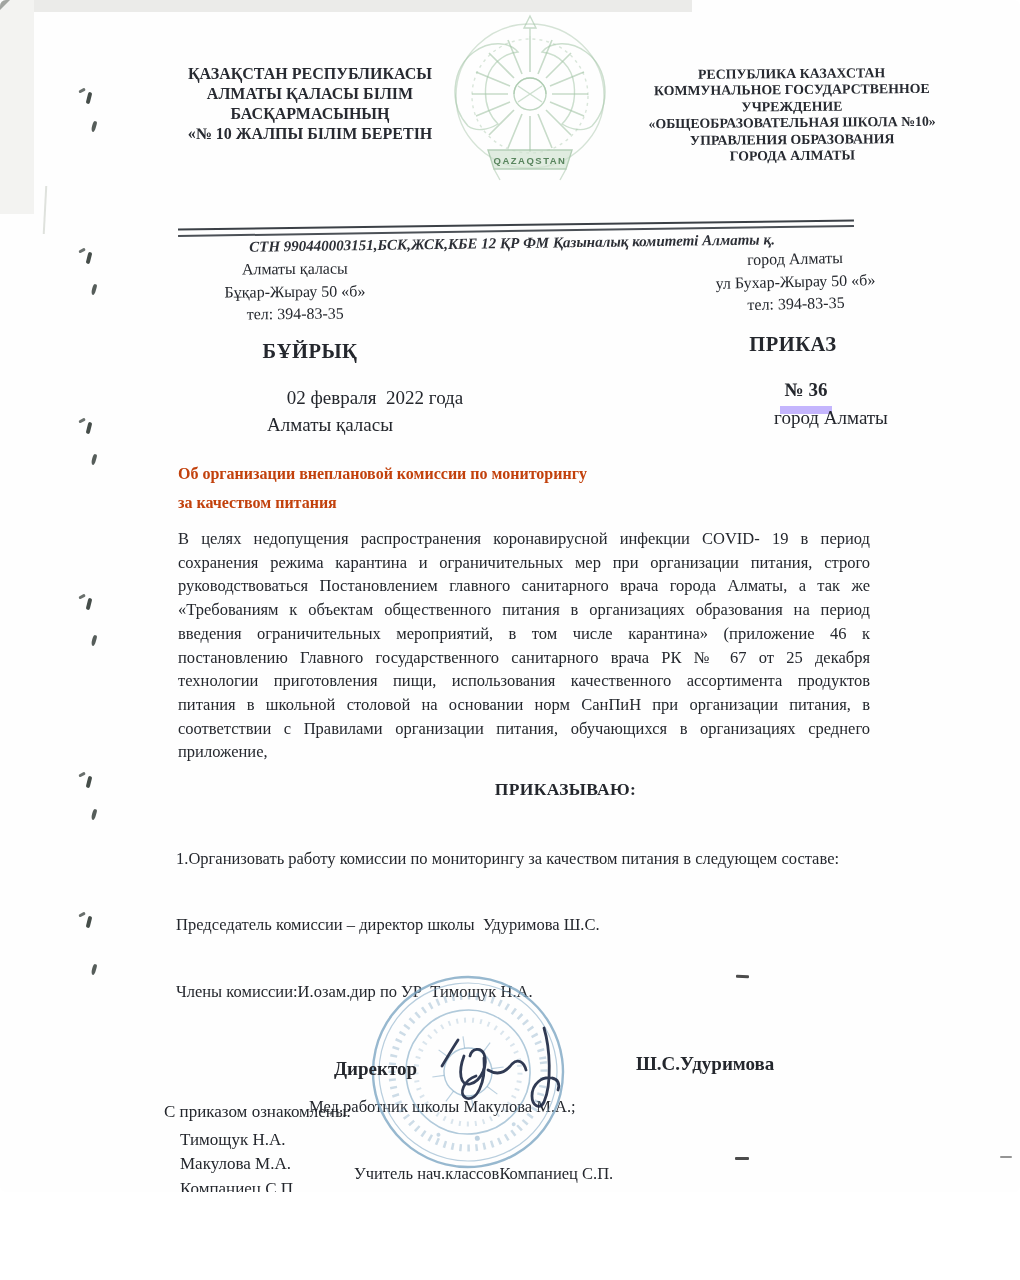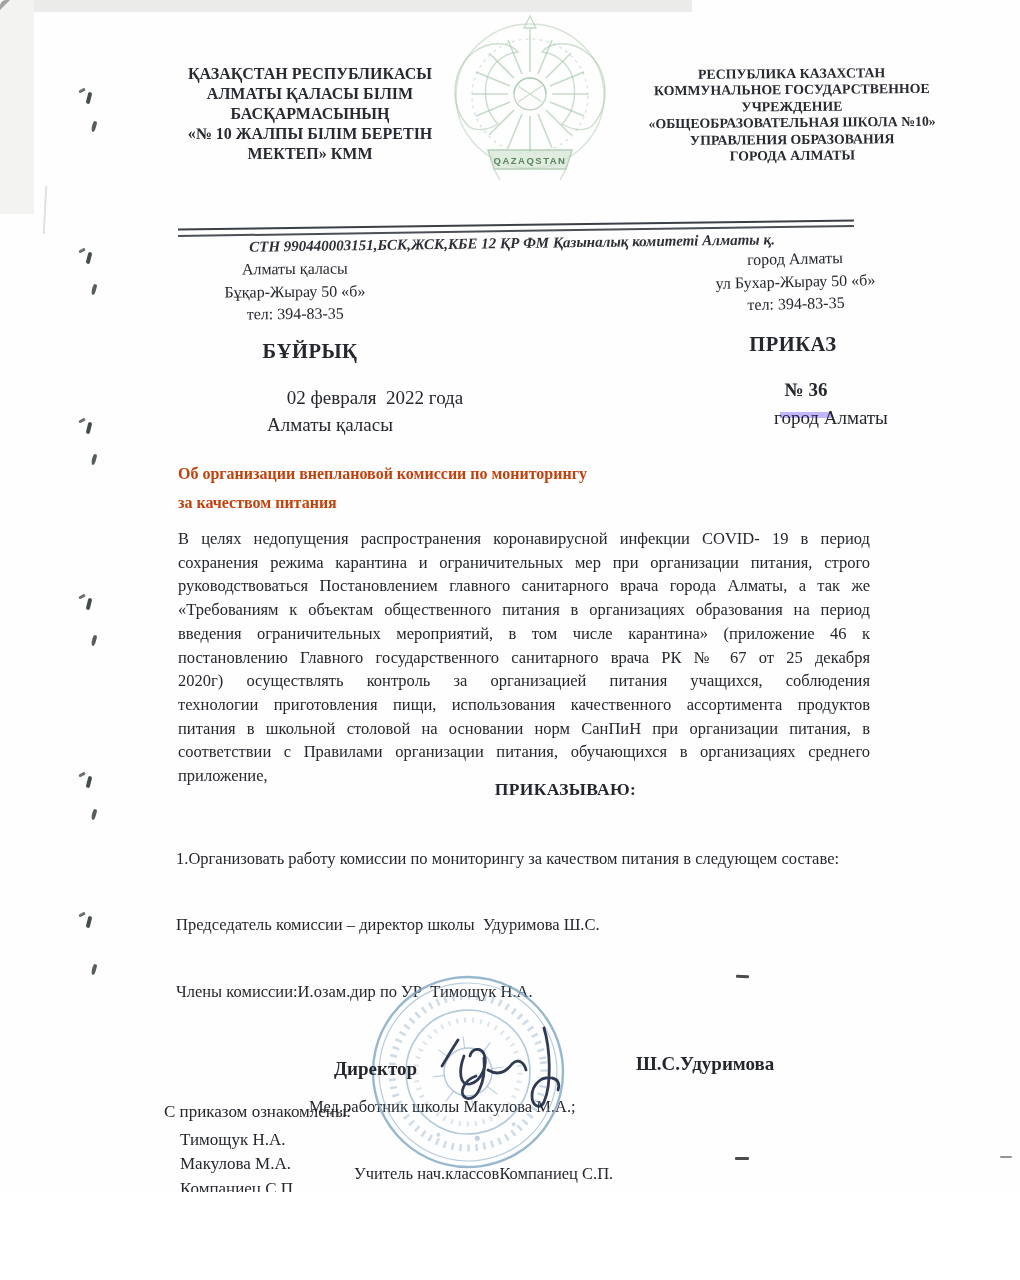--- a/index.html
+++ b/index.html
@@ -28,21 +28,21 @@
   .stn{left:162px;top:235px;width:700px;text-align:center;font-style:italic;font-weight:bold;font-size:15px;color:#2c2f36;transform:rotate(-.8deg);}
   
   .addr-left{left:185px;top:258px;width:220px;text-align:center;font-size:16px;line-height:22.5px;transform:rotate(-.5deg);}
   .addr-right{left:678px;top:248px;width:235px;text-align:center;font-size:16px;line-height:22.5px;transform:rotate(-1.3deg);}
   
   .title-kk{left:235px;top:340px;width:150px;text-align:center;font-weight:bold;font-size:20.5px;letter-spacing:.5px;}
   .title-ru{left:718px;top:333px;width:150px;text-align:center;font-weight:bold;font-size:20.5px;letter-spacing:.5px;}
   .date-line{left:195px;top:387px;width:360px;text-align:center;font-size:19px;white-space:pre;}
   .date-city{left:195px;top:414px;width:270px;text-align:center;font-size:19px;}
   .order-number{left:746px;top:379px;width:120px;text-align:center;font-weight:bold;font-size:19px;}
-  .order-number span{border-bottom:6px solid #c4b5fd;padding:0 5px 12px;}
+  .order-number span{border-bottom:8px solid #c4b5fd;padding:0 5px 6px;}
   .order-city{left:746px;top:407px;width:170px;text-align:center;font-size:19px;}
   
   .subject{left:178px;top:459px;width:600px;font-weight:bold;font-size:16px;line-height:29px;color:#c2410c;}
   
   .body-block{left:178px;top:527px;width:692px;font-size:16.5px;line-height:23.7px;}
   .body-line{text-align:justify;text-align-last:justify;}
   .body-line.last{text-align-last:left;}
   .resolution{left:178px;top:779px;width:775px;text-align:center;font-weight:bold;font-size:17.5px;letter-spacing:.3px;}
   
   .order-block{left:176px;top:803px;width:745px;font-size:16.5px;line-height:22.3px;white-space:pre-wrap;}
@@ -81,21 +81,20 @@
 
   <div class="abs dash" style="left:736px;top:975px;width:13px;height:2.5px;transform:rotate(2deg);"></div>
   <div class="abs dash" style="left:735px;top:1157px;width:14px;height:3px;"></div>
   <div class="abs dash" style="left:1000px;top:1156px;width:12px;height:2px;opacity:.6;"></div>
 
   <div class="abs org-left">
     <div>ҚАЗАҚСТАН РЕСПУБЛИКАСЫ</div>
     <div>АЛМАТЫ ҚАЛАСЫ БІЛІМ</div>
     <div>БАСҚАРМАСЫНЫҢ</div>
     <div>«№ 10 ЖАЛПЫ БІЛІМ БЕРЕТІН</div>
-    <div>МЕКТЕП» КММ</div>
   </div>
 
   <svg class="abs emblem" viewBox="0 0 200 184">
     <g stroke="#a3c4a6" fill="none" stroke-width="1.4">
       <ellipse cx="100" cy="88" rx="74" ry="72" opacity=".45"></ellipse>
       <ellipse cx="100" cy="88" rx="58" ry="57" opacity=".4" stroke-dasharray="3 4"></ellipse>
       <g opacity=".6" stroke-width="1.6">
         <line x1="122" y1="86" x2="158" y2="86"></line>
           <line x1="120" y1="94" x2="154" y2="108"></line>
         <line x1="116" y1="102" x2="141" y2="127"></line>
@@ -161,21 +160,20 @@
     <div>за качеством питания</div>
   </div>
 
   <div class="abs body-block">
     <div class="body-line">В целях недопущения распространения коронавирусной инфекции COVID- 19 в период</div>
     <div class="body-line">сохранения режима карантина и ограничительных мер при организации питания, строго</div>
     <div class="body-line">руководствоваться Постановлением главного санитарного врача города Алматы, а так же</div>
     <div class="body-line">«Требованиям к объектам общественного питания в организациях образования на период</div>
     <div class="body-line">введения ограничительных мероприятий, в том числе карантина» (приложение 46 к</div>
     <div class="body-line">постановлению Главного государственного санитарного врача РК № 67 от 25 декабря</div>
-    <div class="body-line">2020г) осуществлять контроль за организацией питания учащихся, соблюдения</div>
     <div class="body-line">технологии приготовления пищи, использования качественного ассортимента продуктов</div>
     <div class="body-line">питания в школьной столовой на основании норм СанПиН при организации питания, в</div>
     <div class="body-line">соответствии с Правилами организации питания, обучающихся в организациях среднего</div>
     <div class="body-line last">приложение,</div>
   </div>
 
   <div class="abs resolution">ПРИКАЗЫВАЮ:</div>
 
   <div class="abs order-block">
     <div>1.Организовать работу комиссии по мониторингу за качеством питания в следующем составе:</div>

